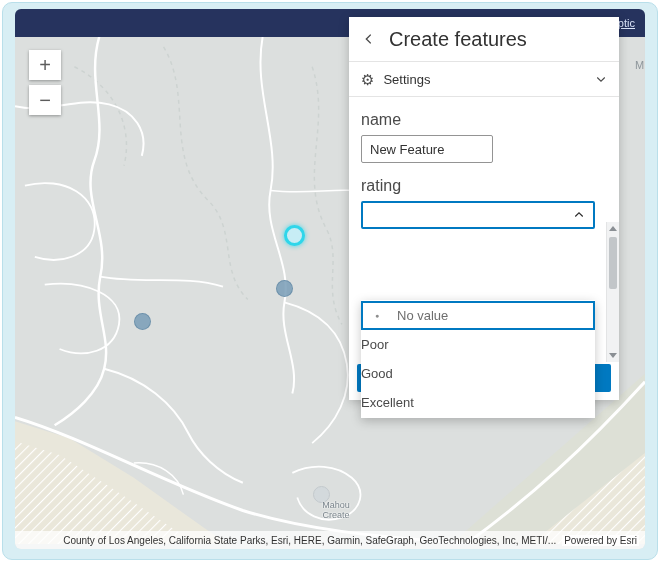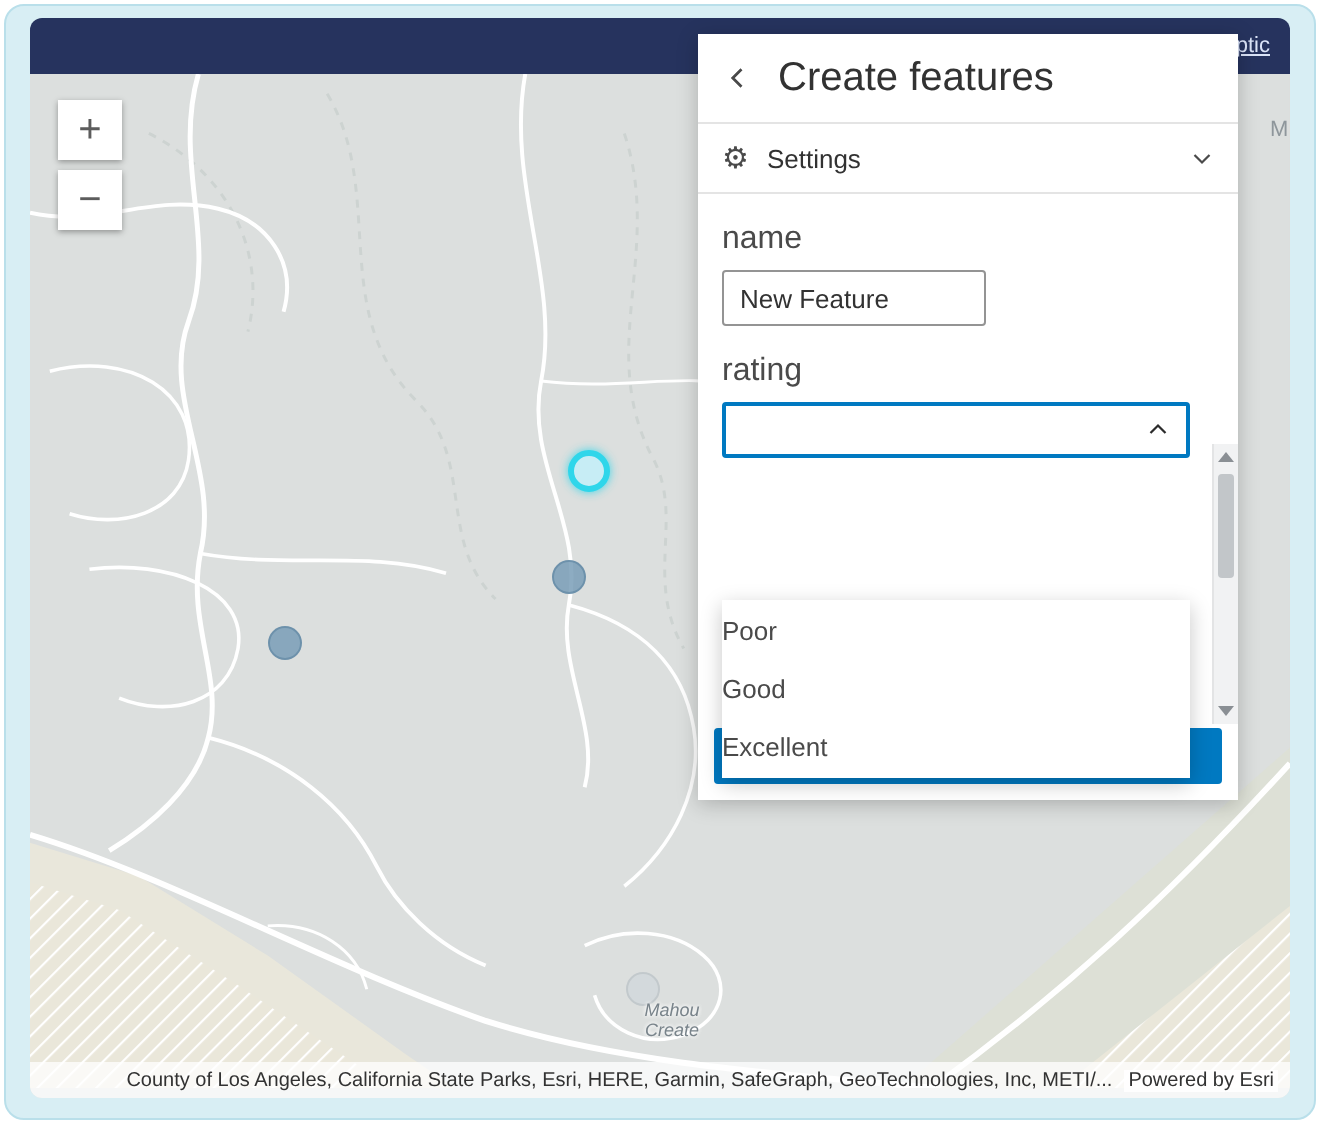--- a/index.html
+++ b/index.html
@@ -132,21 +132,21 @@
     <div class="zoom">
       <button>+</button>
       <button>−</button>
     </div>
 
     <div class="marker highlight" style="left:269px;top:188px;"></div>
     <div class="marker plain" style="left:261px;top:243px;"></div>
     <div class="marker plain" style="left:119px;top:276px;"></div>
     <div class="marker faded" style="left:298px;top:449px;"></div>
 
-    <div class="place-label" style="left:286px;top:463px;width:70px;font-style:italic;">
+    <div class="place-label" style="left:286px;top:463px;width:70px;">
       <div>Mahou</div>
       <div>Create</div>
     </div>
 
     <div class="edge-label" style="left:620px;top:22px;">M</div>
 
     <div class="attribution">
       <span class="left">County of Los Angeles, California State Parks, Esri, HERE, Garmin, SafeGraph, GeoTechnologies, Inc, METI/...</span>
       <span class="right">Powered by Esri</span>
     </div>
@@ -180,20 +180,24 @@
       <div class="combobox">
         <span class="value"></span>
         <span style="display:flex;">
           <svg width="12" height="12" viewBox="0 0 16 16">
               <path d="M3 10 L8 5 L13 10" fill="none" stroke="#2b2b2b" stroke-width="1.5"></path>
             </svg>
         </span>
       </div>
 
       <div class="dropdown">
+        <div class="dd-item selected">
+          <span class="dot">●</span>
+          <span>No value</span>
+        </div>
         <div class="dd-item">
           <span>Poor</span>
         </div>
         <div class="dd-item">
           <span>Good</span>
         </div>
         <div class="dd-item">
           <span>Excellent</span>
         </div>
       </div>

